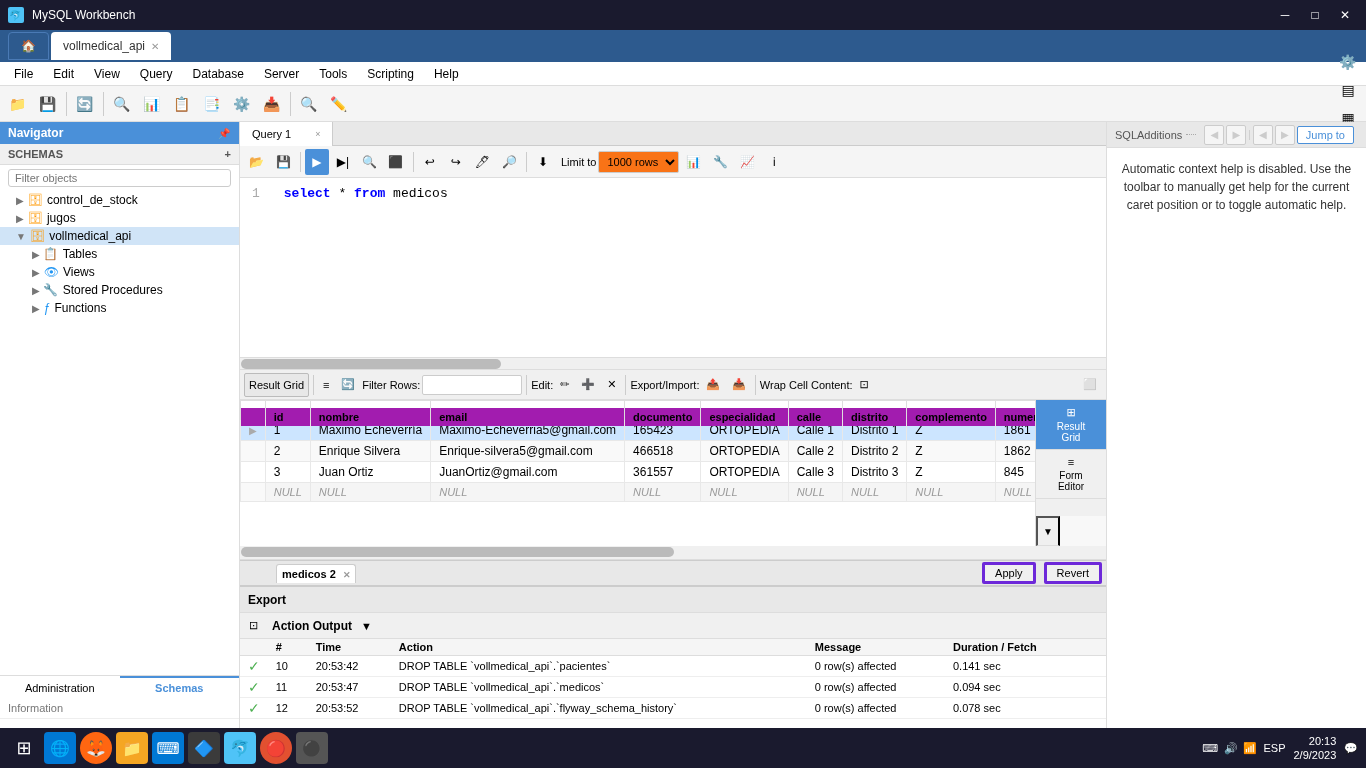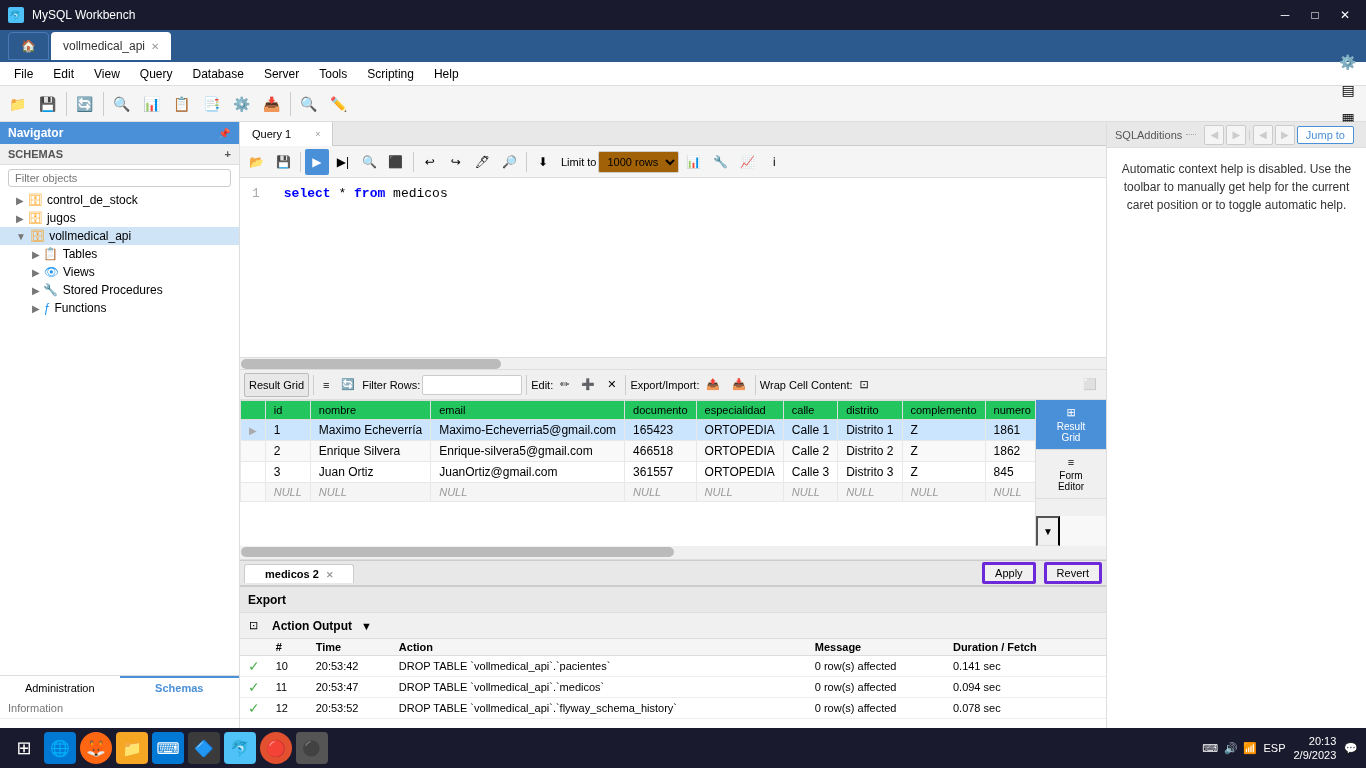--- a/index.html
+++ b/index.html
@@ -60,21 +60,21 @@
     
     .query-tabs { background: #e8e8e8; height: 24px; display: flex; align-items: center; border-bottom: 1px solid #ccc; }
     .query-tab { padding: 3px 12px; font-size: 11px; cursor: pointer; height: 24px; display: flex; align-items: center; gap: 24px; }
     .query-tab.active { background: #fff; border-right: 1px solid #ccc; }
     .query-tab-close { font-size: 9px; color: #999; }
 
     
     .sql-toolbar { background: #f5f5f5; border-bottom: 1px solid #ddd; height: 32px; display: flex; align-items: center; padding: 0 4px; gap: 2px; }
     .sql-btn { height: 26px; padding: 0 4px; border: 1px solid transparent; background: transparent; cursor: pointer; border-radius: 2px; font-size: 12px; display: flex; align-items: center; justify-content: center; min-width: 24px; }
     .sql-btn.active { background: #4a90d9; color: white; }
-    .limit-select { height: 22px; font-size: 11px; border: 1px solid #ccc; border-radius: 2px; padding: 0 4px; background: #a16207; }
+    .limit-select { height: 22px; font-size: 11px; border: 1px solid #ccc; border-radius: 2px; padding: 0 4px; background: #f97316; }
 
     
     .sql-editor { background: #fff; flex: 1; padding: 8px 12px; font-family: 'Courier New', monospace; font-size: 13px; border-bottom: 1px solid #ddd; min-height: 140px; max-height: 180px; position: relative; }
     .line-numbers { color: #aaa; margin-right: 16px; user-select: none; }
     .sql-keyword { color: #0000ff; font-weight: bold; }
     .editor-row { display: flex; gap: 8px; }
 
     
     .h-scroll { height: 12px; background: #f0f0f0; border-bottom: 1px solid #ddd; position: relative; }
     .scroll-thumb { height: 10px; background: #bbb; border-radius: 5px; position: absolute; top: 1px; width: 30%; left: 1px; }
@@ -82,29 +82,29 @@
     
     .result-area { flex: 1; display: flex; flex-direction: column; overflow: hidden; }
     .result-toolbar { background: #f0f0f0; border-bottom: 1px solid #ddd; height: 30px; display: flex; align-items: center; padding: 0 4px; gap: 2px; }
     .result-btn { height: 24px; padding: 0 4px; border: 1px solid transparent; background: transparent; cursor: pointer; border-radius: 2px; font-size: 11px; display: flex; align-items: center; gap: 3px; }
     .result-btn.active { background: #e8e8e8; border-color: #bbb; }
     .filter-input { height: 20px; border: 1px solid #ccc; border-radius: 2px; padding: 0 4px; font-size: 11px; width: 100px; }
 
     
     .data-table { flex: 1; overflow: auto; background: white; }
     .data-table table { width: 100%; border-collapse: collapse; font-size: 12px; }
-    .data-table th { background: #22c55e; border: 1px solid #ddd; padding: 3px 8px; text-align: left; font-weight: normal; font-size: 11px; white-space: nowrap; position: sticky; top: 0; }
+    .data-table th { background: #a21caf; border: 1px solid #ddd; padding: 3px 8px; text-align: left; font-weight: bold; font-size: 11px; white-space: nowrap; position: sticky; top: 7px; }
     .data-table td { border: 1px solid #e8e8e8; padding: 3px 8px; white-space: nowrap; }
     .data-table tr:nth-child(even) { background: #f9f9f9; }
     .data-table tr.selected td { background: #cce5ff; }
     .null-value { color: #999; font-style: italic; font-size: 11px; background: #f5f5f5; }
 
     
     .result-tabs-row { display: flex; align-items: center; height: 26px; background: #e8e8e8; border-bottom: 1px solid #ccc; border-top: 1px solid #ccc; padding: 0 4px; gap: 4px; }
-    .result-tab { padding: 3px 20px; font-size: 11px; cursor: pointer; border: 1px solid #ccc; border-bottom: none; background: #f0f0f0; border-radius: 3px 3px 0 0; }
+    .result-tab { padding: 3px 5px; font-size: 11px; cursor: pointer; border: 1px solid #ccc; border-bottom: none; background: #f0f0f0; border-radius: 3px 3px 0 0; margin-left: 32px; }
     .result-tab.active { background: #fff; font-weight: bold; }
     .result-tab-close { font-size: 9px; color: #999; margin-left: 4px; }
     .action-apply { padding: 2px 10px; font-size: 11px; border: 3px solid #6d28d9; background: #f0f0f0; cursor: pointer; border-radius: 2px; margin-left: auto; }
 
     
     .output-section { border-top: 1px solid #ccc; background: #fff; height: 160px; display: flex; flex-direction: column; flex-shrink: 0; }
     .output-header { background: #e8e8e8; border-bottom: 1px solid #ddd; height: 26px; display: flex; align-items: center; padding: 0 8px; font-size: 12px; font-weight: bold; }
     .output-toolbar { height: 26px; background: #f0f0f0; border-bottom: 1px solid #ddd; display: flex; align-items: center; padding: 0 8px; gap: 4px; }
     .output-table { flex: 1; overflow: auto; }
     .output-table table { width: 100%; border-collapse: collapse; font-size: 11px; }

